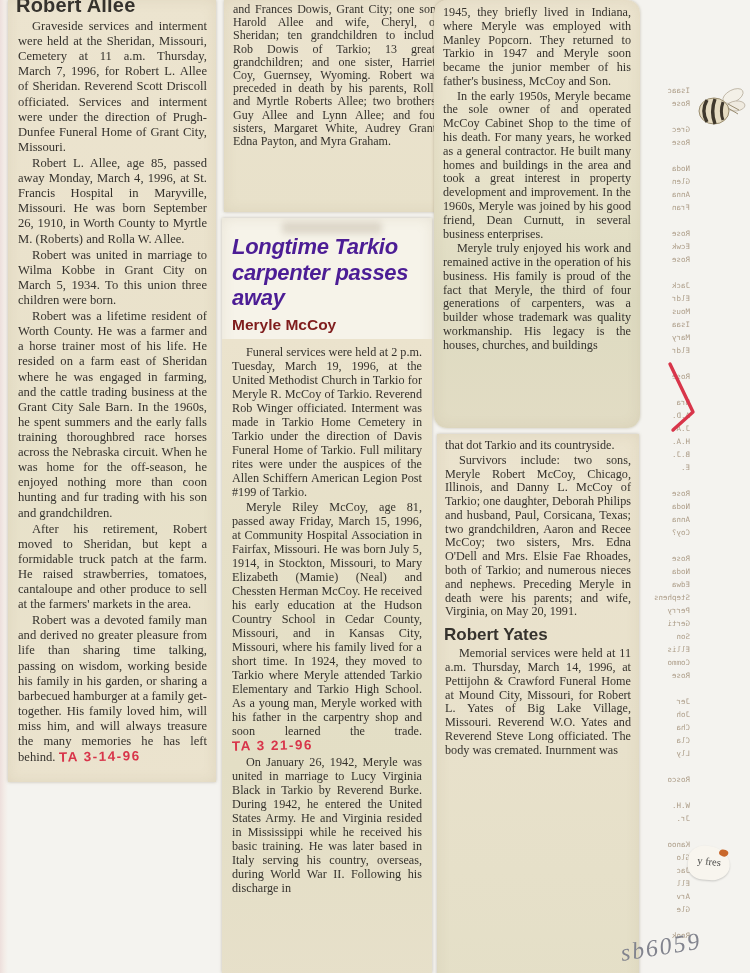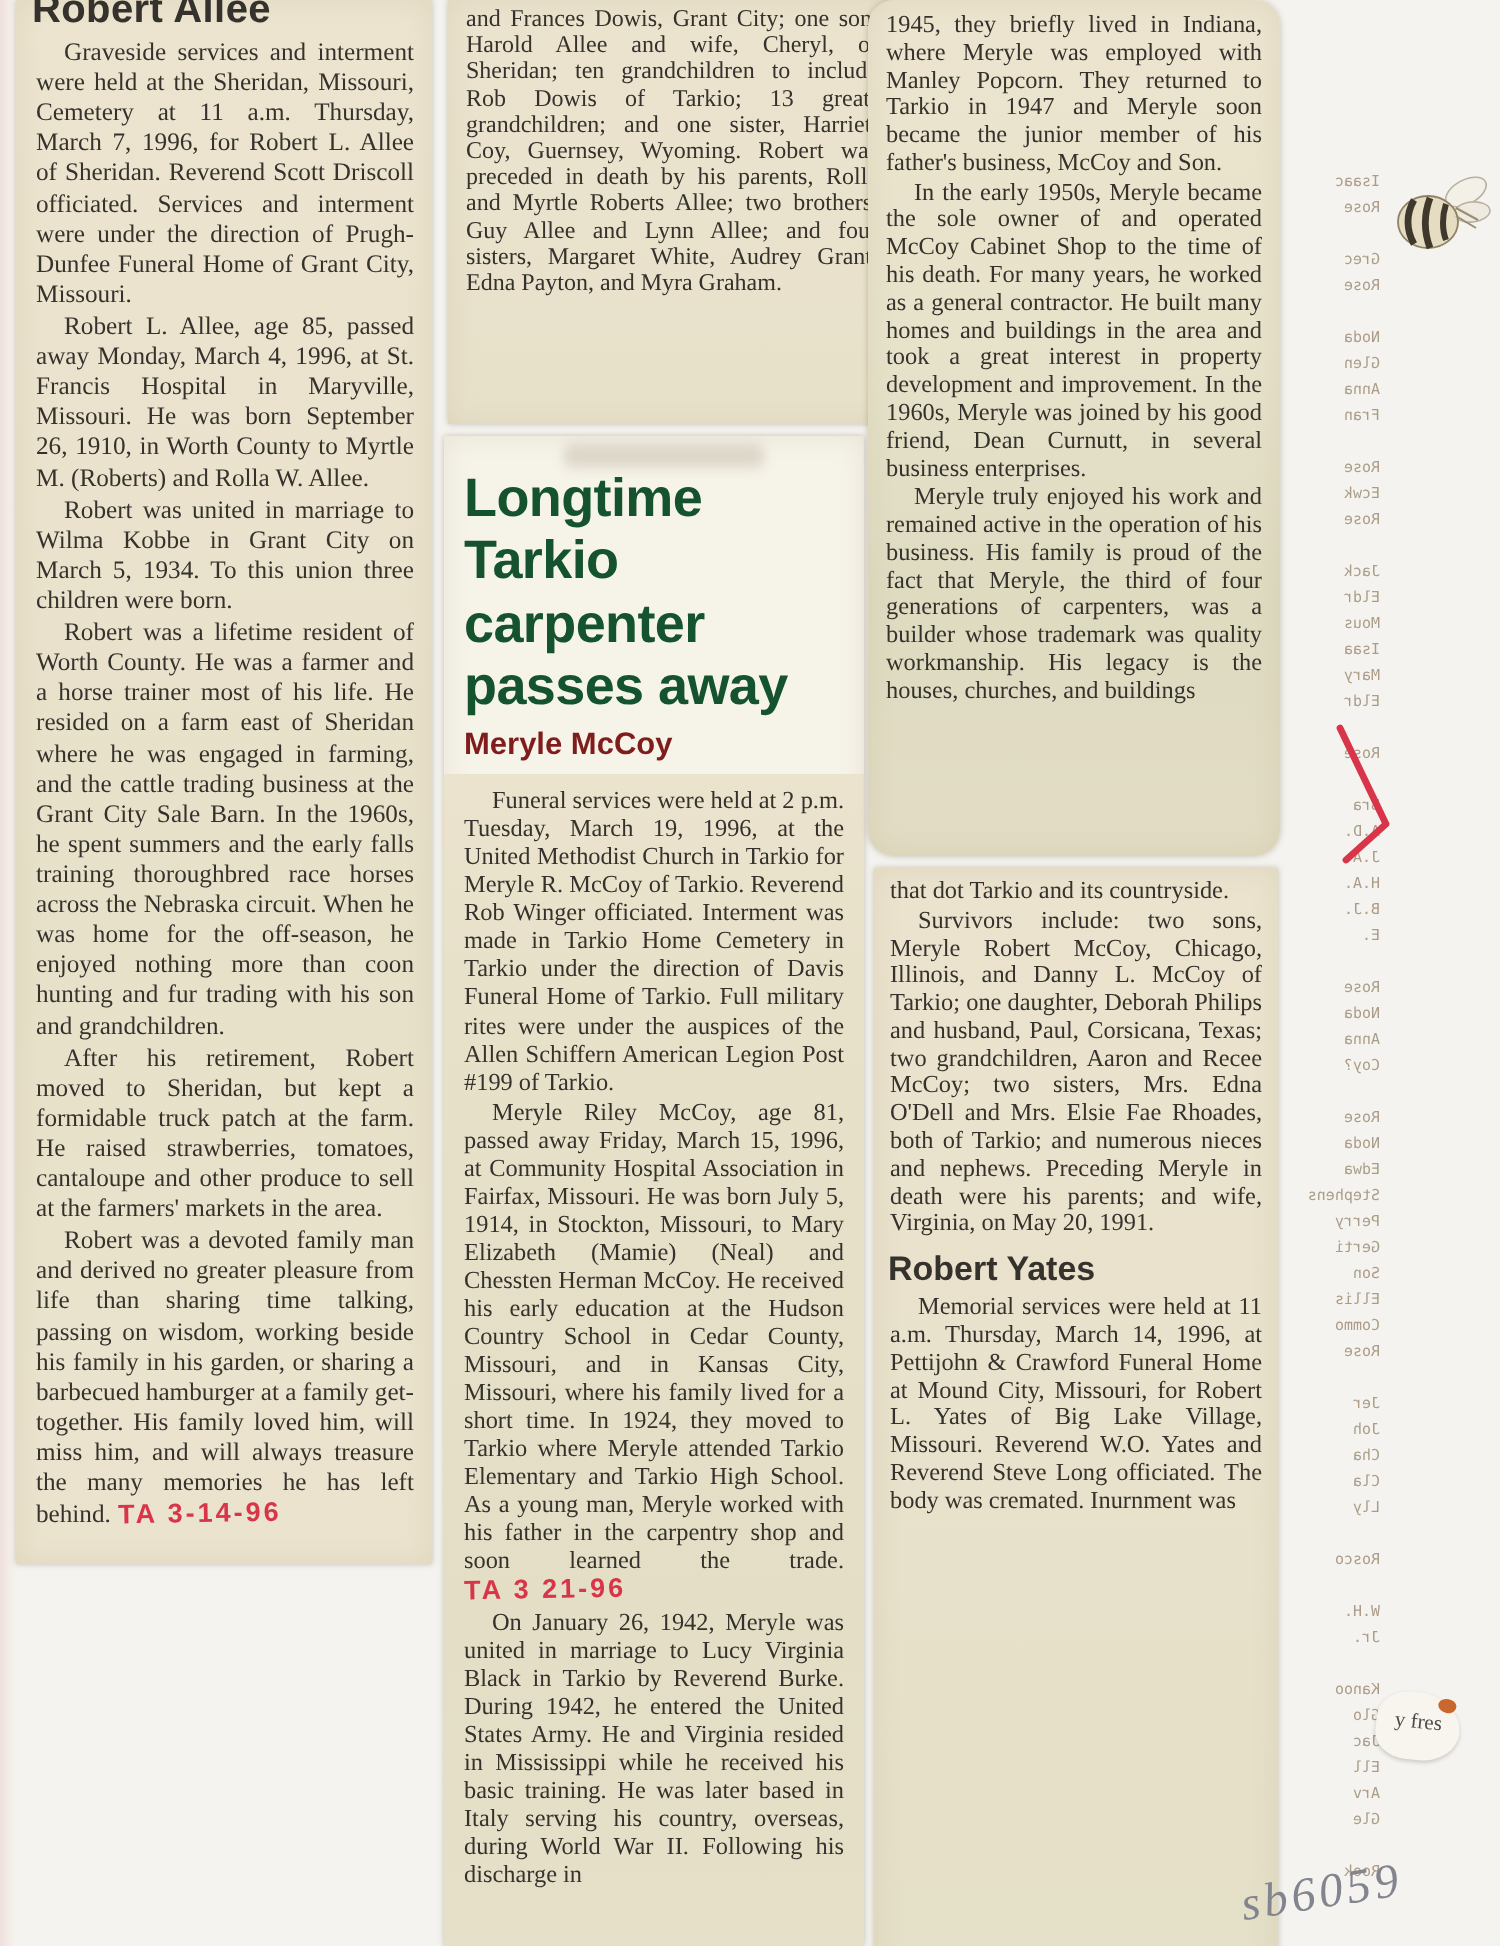--- a/index.html
+++ b/index.html
@@ -47,22 +47,22 @@
     box-sizing:border-box;
   }
   .smudge{
     position:absolute;left:60px;top:4px;width:100px;height:12px;
     background:rgba(150,135,110,.25);filter:blur(3px);border-radius:4px;
   }
   .clip-mccoy .head-block{
     padding:16px 10px 2px 10px;
   }
   .clip-mccoy h2{
-    font-size:27px;line-height:1.16;margin:0;
-    letter-spacing:-.3px;color:#14532d;
+    font-style:italic;font-size:22px;line-height:1.16;margin:0;
+    letter-spacing:-.3px;color:#4c1d95;
   }
   .clip-mccoy h3{
     font-size:15.5px;margin:5px 0 3px 0;color:#7f1d1d;
   }
   .clip-mccoy .body-block{
     background:linear-gradient(180deg,#ebe3cd 0%,#e6e0c8 30%,#e3dec5 65%,#e7e0ca 100%);
     padding:6px 10px 8px 10px;
     font-size:12.2px;line-height:1.15;
     min-height:640px;
   }

